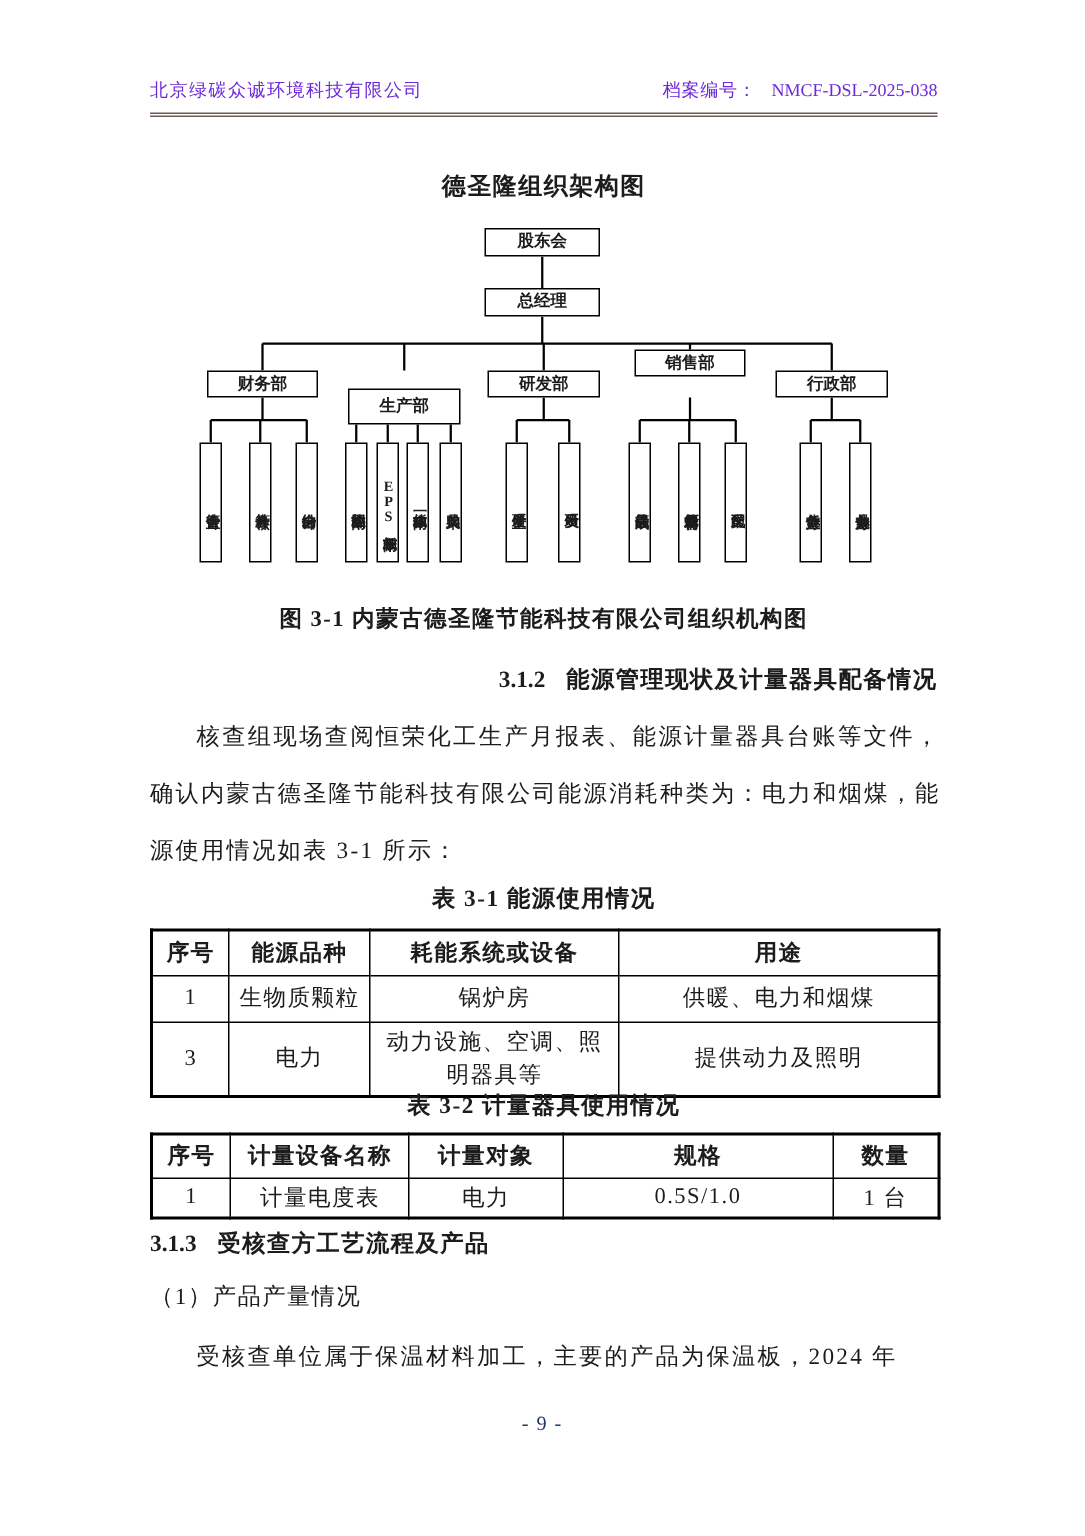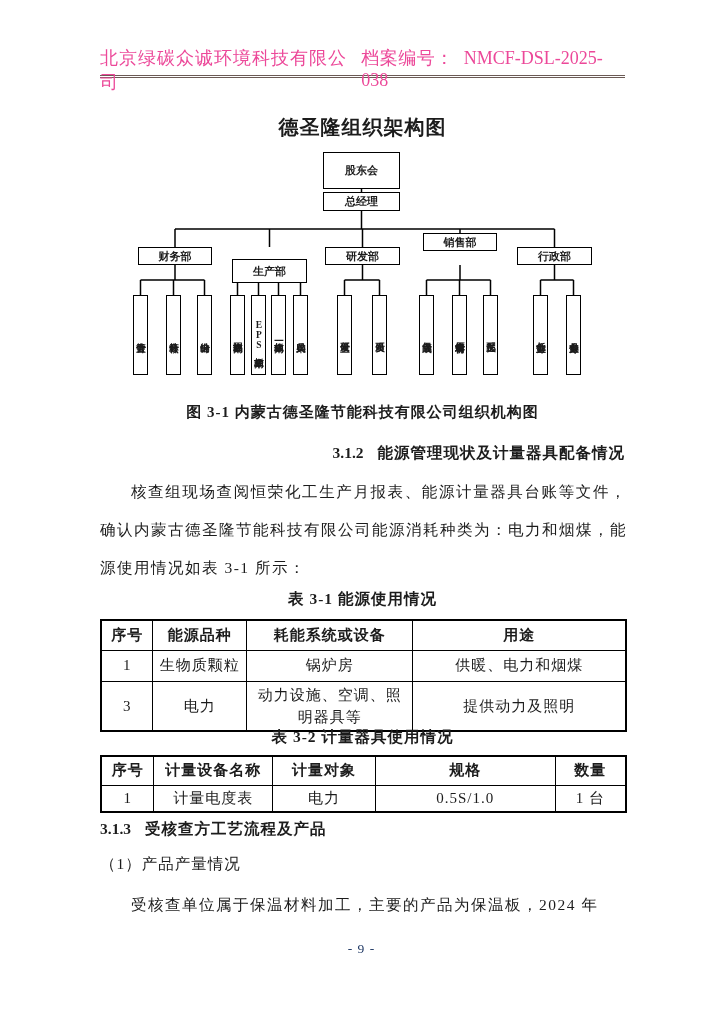--- a/index.html
+++ b/index.html
@@ -5,31 +5,31 @@
   * { margin:0; padding:0; box-sizing:border-box; }
   html,body { background:#e8e8e8; }
   .page {
     position:relative; width:723px; height:1024px; margin:0 auto;
     background:#ffffff; font-family:"Liberation Serif", serif; color:#1c1c1c;
     overflow:hidden;
   }
   
   .hdr {
     position:absolute; left:100px; top:46px; width:525px; height:32px;
-    display:flex; justify-content:space-between; 
+    display:flex; justify-content:space-between; align-items:flex-end;
     border-bottom:3px double #6b5a55; padding-bottom:6px;
-    font-size:18px; color:#ec4899; letter-spacing:1px;
+    font-size:12px; color:#6d28d9; letter-spacing:1px;
   }
   .hdr .right { letter-spacing:0.5px; }
   .hdr .num { margin-left:10px; letter-spacing:0; }
   
   .org { position:absolute; left:100px; top:108px; width:525px; height:292px; }
   .org-title {
     position:absolute; top:6px; left:0; width:100%; text-align:center;
-    font-size:20px; font-weight:bold; letter-spacing:1px;
+    font-size:16px; font-weight:bold; letter-spacing:1px;
   }
   .obox {
     position:absolute; background:#fff; border:1.5px solid #000;
     display:flex; align-items:center; justify-content:center;
     font-size:11px; font-weight:bold; line-height:1;
   }
   .leaf {
     position:absolute; width:15px; height:80px; background:#fff; border:1.5px solid #000;
     writing-mode:vertical-rl; text-orientation:upright;
     font-size:9.5px; font-weight:bold; line-height:12px; text-align:center;
@@ -91,21 +91,21 @@
     <svg width="525" height="292">
       <path d="M261.5 63 V84 M261.5 103 V121 M75 121 H454.5
                M75 121 V139 M169.5 121 V139 M262.5 121 V139 M360 121 V139 M454.5 121 V139
                M75 157 V172 M40.5 172 H104.5 M40.5 172 V187 M73.5 172 V187 M104.5 172 V187
                M169.5 157 V172 M137.5 172 H200.5 M137.5 172 V187 M158.5 172 V187 M178.5 172 V187 M200.5 172 V187
                M262.5 157 V172 M244.5 172 H279.5 M244.5 172 V187 M279.5 172 V187
                M360 157 V172 M326.5 172 H390.5 M326.5 172 V187 M359.5 172 V187 M390.5 172 V187
                M454.5 157 V172 M440.5 172 H473.5 M440.5 172 V187 M473.5 172 V187" stroke="#000" stroke-width="1.5" fill="none"></path>
     </svg>
 
-    <div class="obox" style="left:223px; top:44px; width:77px; height:37px;">股东会</div>
+    <div class="obox" style="left:223px; top:44px; width:77px; height:19px;">股东会</div>
     <div class="obox" style="left:223px; top:84px; width:77px; height:19px;">总经理</div>
 
     <div class="obox" style="left:38px;  top:139px; width:74px; height:18px;">财务部</div>
     <div class="obox" style="left:132px; top:151px; width:75px; height:24px;">生产部</div>
     <div class="obox" style="left:225px; top:139px; width:75px; height:18px;">研发部</div>
     <div class="obox" style="left:323px; top:125px; width:74px; height:18px;">销售部</div>
     <div class="obox" style="left:417px; top:139px; width:75px; height:18px;">行政部</div>
 
     <div class="leaf" style="left:33px;  top:187px;">主管会计</div>
     <div class="leaf" style="left:66px;  top:187px;">核算会计</div>

